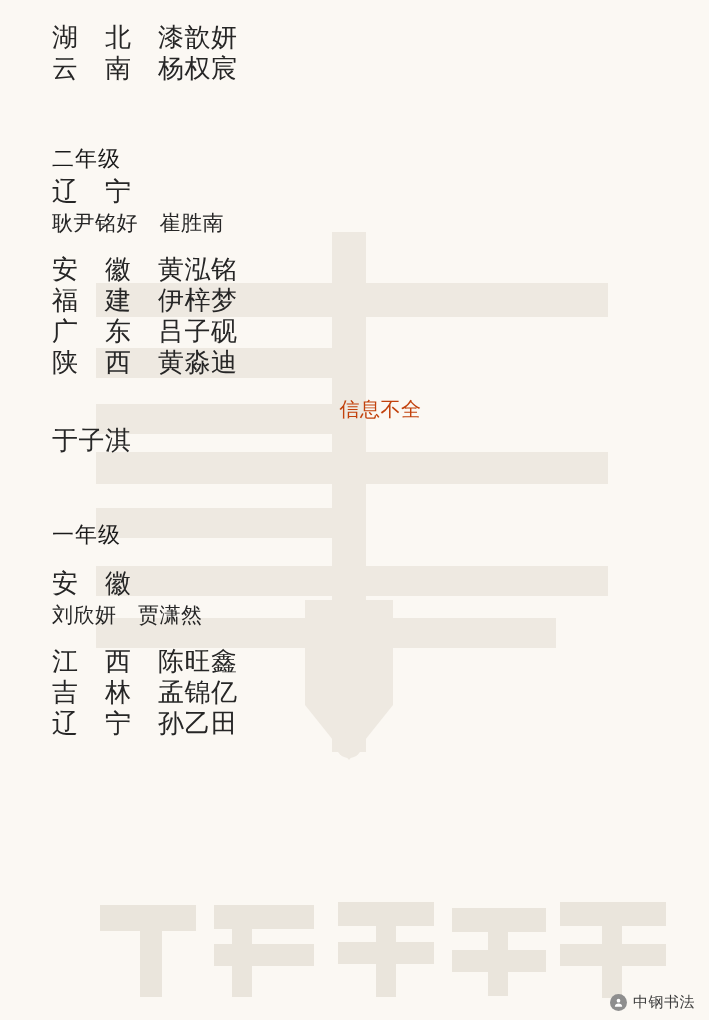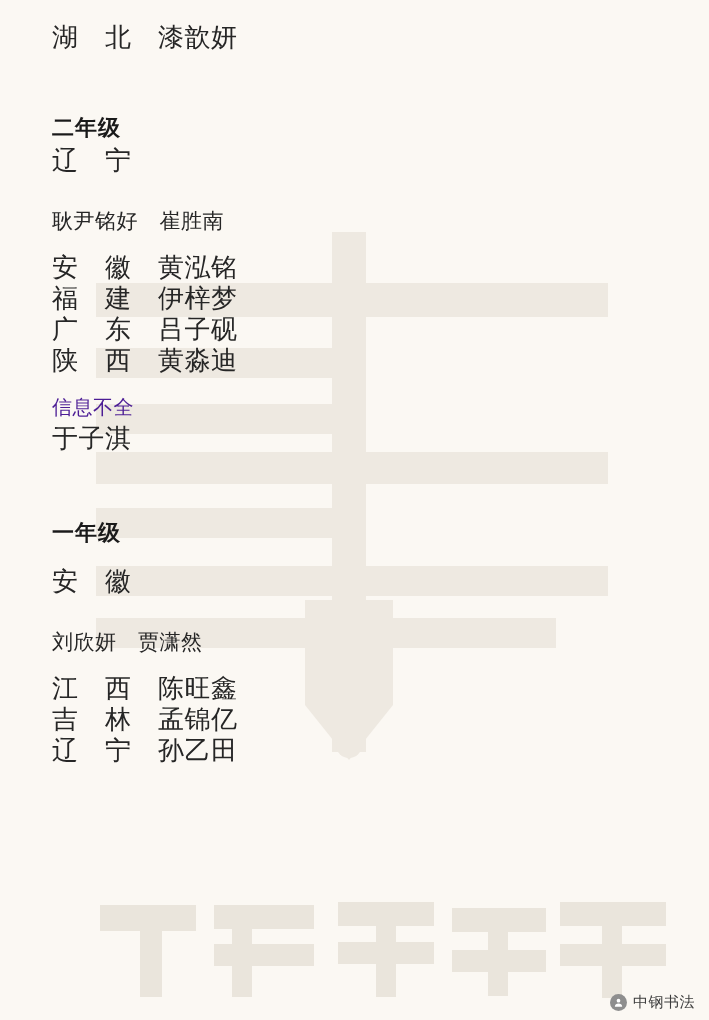--- a/index.html
+++ b/index.html
@@ -36,39 +36,39 @@
   .line {
     font-size: 26px;
     line-height: 31px;
     color: #262626;
     white-space: pre;
     letter-spacing: 0.5px;
   }
   .heading {
     font-size: 22px;
     line-height: 34px;
-    font-weight: 700;
+    font-weight: 400;
     color: #1a1a1a;
     white-space: pre;
     letter-spacing: 1px;
   }
   .names {
     font-size: 21px;
     line-height: 31px;
     color: #262626;
     white-space: pre;
     letter-spacing: 0.5px;
-    margin-top: 29px;
   }
   .warn {
     font-size: 20px;
     line-height: 31px;
-    color: #4c1d95;
+    color: #c2410c;
     white-space: pre;
     letter-spacing: 0.5px;
+    text-align: center;
   }
   .gap-sm { height: 16px; }
   .gap-lg { height: 58px; }
   .gap-xl { height: 62px; }
 
   
   #footer {
     position: absolute;
     right: 14px;
     bottom: 8px;
@@ -127,20 +127,21 @@
     <rect x="452" y="950" width="94" height="22"></rect>
     <rect x="488" y="908" width="20" height="88"></rect>
     <rect x="560" y="902" width="106" height="24"></rect>
     <rect x="560" y="944" width="106" height="22"></rect>
     <rect x="602" y="902" width="20" height="96"></rect>
   </g>
 </svg>
 
 <div id="content">
     <div class="line">湖　北　漆歆妍</div>
+    <div class="line">云　南　杨权宸</div>
     <div class="gap-lg"></div>
     <div class="heading">二年级</div>
     <div class="line">辽　宁</div>
     <div class="names">耿尹铭好　崔胜南</div>
     <div class="gap-sm"></div>
     <div class="line">安　徽　黄泓铭</div>
     <div class="line">福　建　伊梓梦</div>
     <div class="line">广　东　吕子砚</div>
     <div class="line">陕　西　黄淼迪</div>
     <div class="gap-sm"></div>

